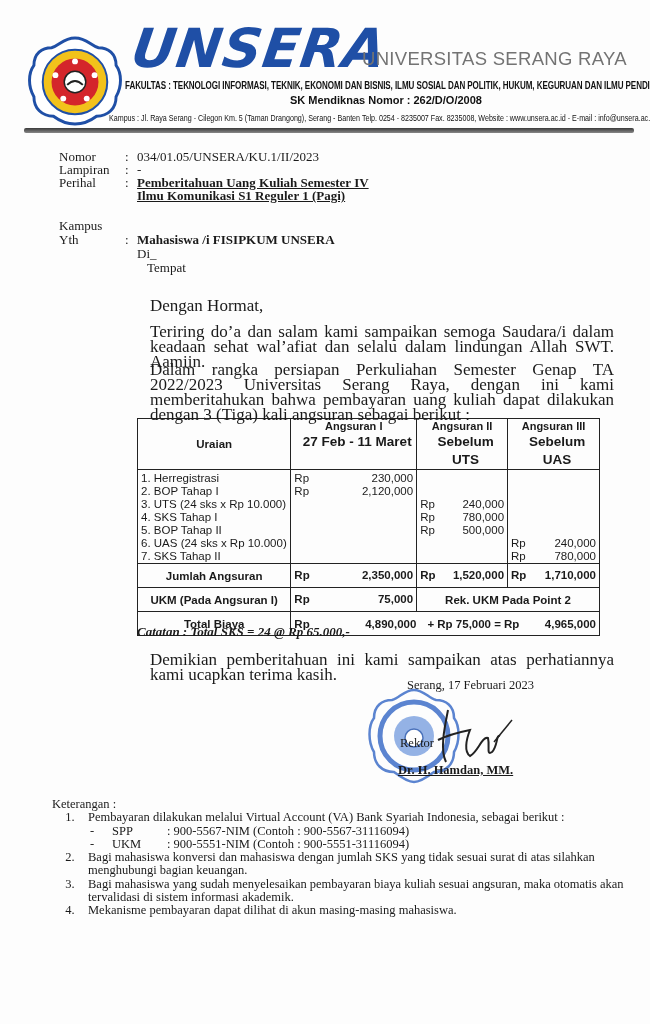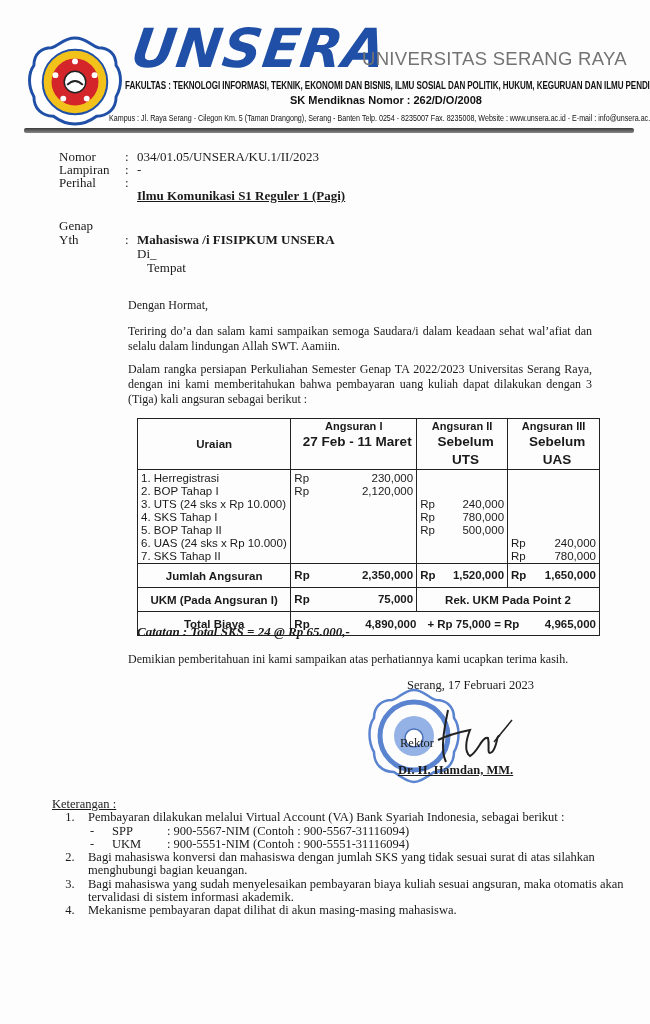--- a/index.html
+++ b/index.html
@@ -24,21 +24,21 @@
 
   
   .meta { position: absolute; left: 59px; top: 150px; font-size: 13px; line-height: 13px; }
   .meta-row { display: flex; height: 13px; }
   .meta-label { width: 66px; }
   .meta-colon { width: 12px; }
   .meta-val.bold { font-weight: bold; text-decoration: underline; }
   .to-block { position: absolute; left: 59px; top: 219px; font-size: 13px; line-height: 14px; }
   .to-block .bold { font-weight: bold; text-align: center; }
 
-  .para { position: absolute; left: 128px; width: 464px; font-size: 12px; line-height: 15px; text-align: justify; }
+  .para { position: absolute; left: 150px; width: 464px; font-size: 17px; line-height: 15px; text-align: justify; }
 
   
   table.fees { position: absolute; left: 137px; top: 418px; width: 463px; border-collapse: collapse;
     font-family: "Liberation Sans", sans-serif; font-size: 11.5px; }
   table.fees td, table.fees th { border: 1.5px solid #222; padding: 0 3px; vertical-align: top; }
   table.fees th { font-weight: bold; text-align: center; }
   .th-top { font-size: 11px; line-height: 14px; }
   .th-bot { font-size: 13.5px; line-height: 18px; margin-left: 7px; }
   .items { line-height: 13px; font-size: 11.5px; padding-top: 2px !important; margin-top: 37px; }
   .amt { display: flex; justify-content: space-between; line-height: 13px; }
@@ -49,21 +49,21 @@
 
   
   .stamp { position: absolute; left: 362px; top: 686px; width: 104px; height: 100px; opacity: 0.85; }
   .sig-place { position: absolute; left: 407px; top: 678px; font-size: 12.5px; }
   .sig-role { position: absolute; left: 400px; top: 695px; font-size: 12.5px; margin-top: 41px; }
   .sig-name { position: absolute; left: 398px; top: 763px; font-size: 12.5px; font-weight: bold; text-decoration: underline; }
   .signature { position: absolute; left: 430px; top: 700px; width: 90px; height: 70px; }
 
   
   .ket { position: absolute; left: 52px; top: 798px; font-size: 12.5px; line-height: 13.3px; width: 580px; }
-  .ket-title { text-decoration: underline; }
+  .ket-title { }
   .ket ol { list-style: none; padding-left: 0; }
   .ket li { display: flex; }
   .ket .num { width: 36px; text-align: center; flex-shrink: 0; }
   .sub { display: flex; padding-left: 38px; }
   .sub .dash { width: 22px; }
   .sub .lbl { width: 55px; }
 </style>
 </head>
 <body>
 
@@ -94,30 +94,31 @@
     <span class="meta-val">034/01.05/UNSERA/KU.1/II/2023</span>
   </div>
   <div class="meta-row">
     <span class="meta-label">Lampiran</span>
     <span class="meta-colon">:</span>
     <span class="meta-val">-</span>
   </div>
   <div class="meta-row">
     <span class="meta-label">Perihal</span>
     <span class="meta-colon">:</span>
+    <span class="meta-val bold">Pemberitahuan  Uang Kuliah Semester IV</span>
   </div>
   <div class="meta-row">
     <span class="meta-label"></span>
       <span class="meta-colon"></span>
     <span class="meta-val bold">Ilmu Komunikasi S1 Reguler 1 (Pagi)</span>
   </div>
 </div>
 
 <div class="to-block">
-  <div>Genap</div>
+  <div>Kampus</div>
   <div style="display:flex">
     <span style="width:66px">Yth</span>
     <span style="width:12px">:</span>
     <span class="bold">Mahasiswa /i FISIPKUM UNSERA</span>
   </div>
   <div style="padding-left:78px">Di_</div>
   <div style="padding-left:88px">Tempat</div>
 </div>
 
 <div class="para" style="top:298px">Dengan Hormat,</div>
@@ -196,21 +197,21 @@
         </td>
     <td>
           <div class="amt">
             <span>Rp</span>
             <span>1,520,000</span>
           </div>
         </td>
     <td>
           <div class="amt">
             <span>Rp</span>
-            <span>1,650,000</span>
+            <span>1,710,000</span>
           </div>
         </td>
   </tr>
   <tr class="sum-row">
     <td class="center">UKM (Pada Angsuran I)</td>
     <td>
           <div class="amt">
             <span>Rp</span>
             <span>75,000</span>
           </div>

